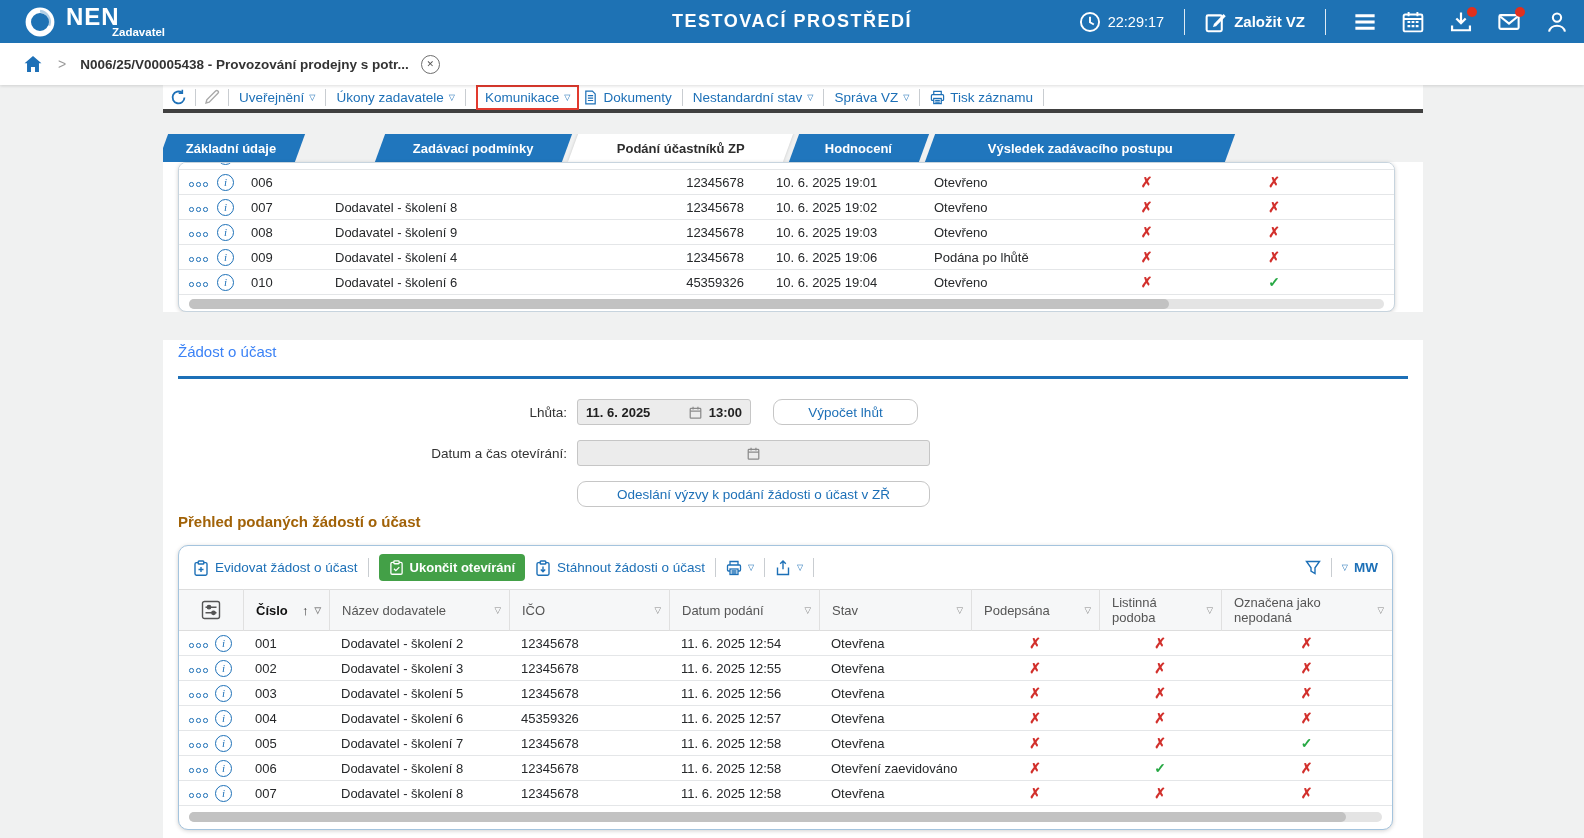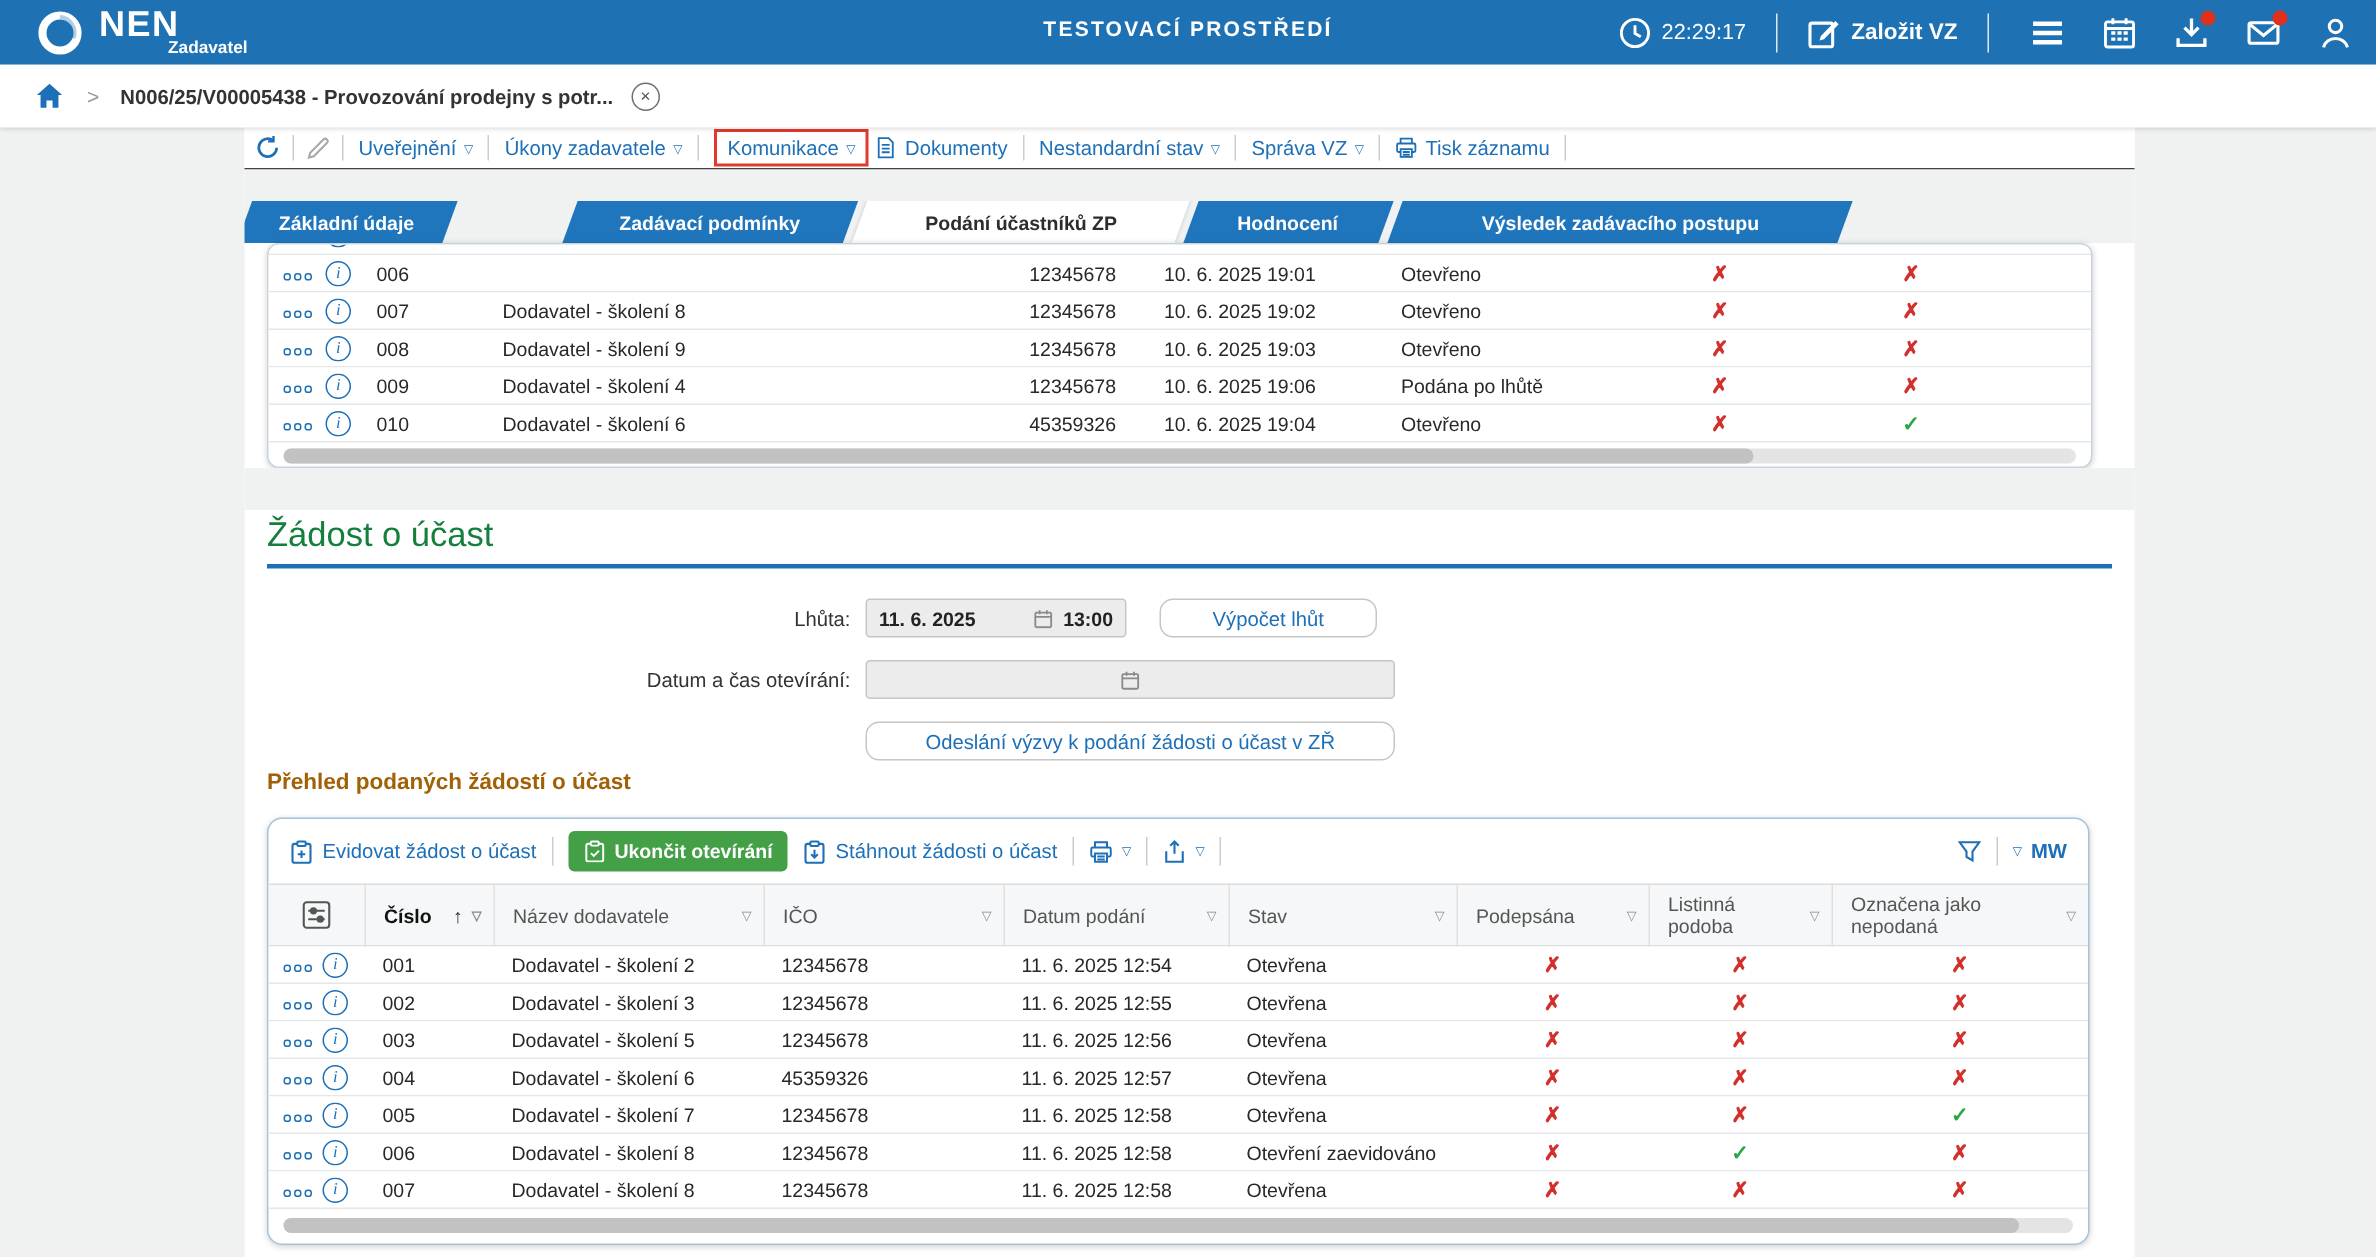--- a/index.html
+++ b/index.html
@@ -7,21 +7,21 @@
   body { font-family:"Liberation Sans", sans-serif; background:#f0f1f1; overflow:hidden; }
   .stage { position:relative; width:1584px; height:838px; background:#f0f1f1; }
 
   
   .topbar { position:absolute; left:0; top:0; width:100%; height:43px; background:#1e72b4; display:flex; align-items:center; color:#fff; z-index:40; }
   .brand-wrap { display:flex; align-items:center; margin-left:22px; }
   .logo { width:36px; height:36px; }
   .brand-text { margin-left:8px; position:relative; }
   .brand-main { font-size:24px; font-weight:700; letter-spacing:1px; line-height:22px; }
   .brand-sub { font-size:11.5px; margin-left:46px; margin-top:-3px; display:block;font-weight:bold; }
-  .env-title { position:absolute; left:50%; transform:translateX(-50%); top:11px; font-size:14px; font-weight:700; letter-spacing:1.5px; }
+  .env-title { position:absolute; left:50%; transform:translateX(-50%); top:11px; font-size:18px; font-weight:700; letter-spacing:1.5px; }
   .top-right { position:absolute; right:16px; top:0; height:43px; display:flex; align-items:center; gap:14px; }
   .tr-sep { width:1px; height:26px; background:rgba(255,255,255,.85); margin:0 6px; }
   .time-box { display:flex; align-items:center; gap:7px; font-size:14.5px; }
   .create-box { display:flex; align-items:center; gap:7px; font-size:15px; font-weight:700; cursor:pointer; }
   .tb-icon { width:22px; height:22px; display:inline-flex; align-items:center; justify-content:center; position:relative; cursor:pointer; }
   .tb-icon svg { width:22px; height:22px; }
   .icon-gap { display:flex; align-items:center; gap:26px; margin-left:8px; }
   .badge { position:absolute; top:-4px; right:-5px; width:10px; height:10px; border-radius:50%; background:#e0301e; }
 
   
@@ -30,21 +30,21 @@
   .bc-chevron { color:#9a9a9a; margin:0 14px 0 16px; font-size:14px; }
   .bc-title { font-size:13.5px; font-weight:700; color:#333; }
   .bc-close { margin-left:12px; width:19px; height:19px; border:1.5px solid #6f6f6f; border-radius:50%; color:#555; font-size:9px; display:flex; align-items:center; justify-content:center; cursor:pointer; }
 
   
   .content { position:absolute; left:163px; top:85px; width:1260px; bottom:0; background:#fff; }
   .grayband { position:absolute; left:0; top:28px; width:100%; height:49px; background:#f0f1f1; }
   .grayband2 { position:absolute; left:0; top:227px; width:100%; height:28px; background:#f0f1f1; }
 
   
-  .rec-toolbar { position:absolute; left:0; top:0; width:100%; height:28px; display:flex; align-items:center; padding-left:7px; border-bottom:1px solid #404040; background:#fff; font-size:13.5px; }
+  .rec-toolbar { position:absolute; left:0; top:0; width:100%; height:28px; display:flex; align-items:center; padding-left:7px; border-bottom:4px solid #404040; background:#fff; font-size:13.5px; }
   .rt-sep { width:1px; height:17px; background:#c9cdd1; margin:0 8px; }
   .rt-icon-btn { color:#1d70b7; display:flex; align-items:center; cursor:pointer; }
   .rt-icon-btn.disabled { color:#a9a9a9; cursor:default; }
   .rt-link { color:#1d70b7; display:flex; align-items:center; gap:5px; cursor:pointer; white-space:nowrap; padding:3px 2px; }
   .rt-link .caret { font-size:8px; margin-top:1px; }
   .rt-link.hl { border:2px solid #e23a2e; padding:3px 7px; margin:0 2px; }
   .rt-link svg { width:15px; height:15px; }
 
   
   .tabs { position:absolute; left:0; top:49px; width:100%; height:28px; display:flex; overflow:hidden; }
@@ -77,21 +77,21 @@
   .tt .ico { width:95px; text-align:right; }
   .tt .dat { width:150px; margin-left:30px; padding-left:2px; }
   .tt .stv { width:150px; margin-left:10px; }
   .tt .m1 { width:125px; } .tt .m2 { width:130px; }
 
   
   .hscroll { height:10px; margin:4px 10px 0 10px; background:#e4e4e4; border-radius:5px; position:relative; }
   .hscroll .thumb { position:absolute; left:0; top:0; height:10px; background:#c2c2c2; border-radius:5px; }
 
   
-  .sec-heading { position:absolute; left:15px; top:258px; font-size:23px; color:#15803d; font-weight:400; }
+  .sec-heading { position:absolute; left:15px; top:258px; font-size:15px; color:#3b82f6; font-weight:400; }
   .sec-rule { position:absolute; left:15px; top:291px; width:1230px; height:3px; background:#1d70b7; }
   .form-row { position:absolute; display:flex; align-items:center; }
   .f-label { width:257px; text-align:right; font-size:13.5px; color:#333; padding-right:10px; }
   .f-input { height:26px; background:#ececec; border:1px solid #c6c6c6; border-radius:3px; display:flex; align-items:center; font-size:13px; font-weight:700; color:#222; }
   .f-btn { height:26px; background:#fff; border:1px solid #c6c6c6; border-radius:9px; color:#1d70b7; font-size:13.5px; display:flex; align-items:center; justify-content:center; cursor:pointer; }
   .cal { color:#8a8a8a; display:inline-flex; }
   .cal svg { width:13px; height:13px; }
 
   .sub-heading { position:absolute; left:15px; top:428px; font-size:15px; font-weight:700; color:#a16207; }
 

